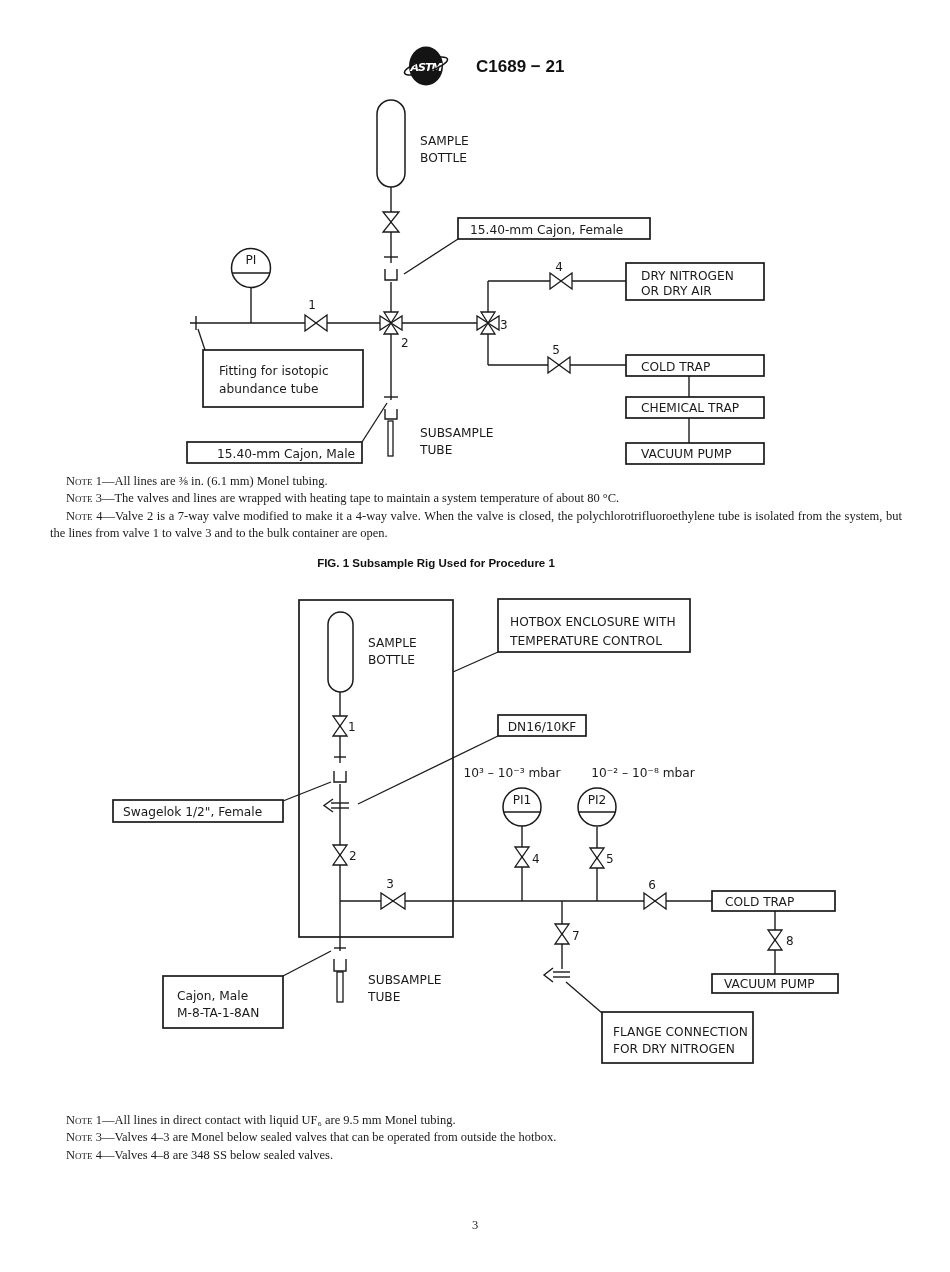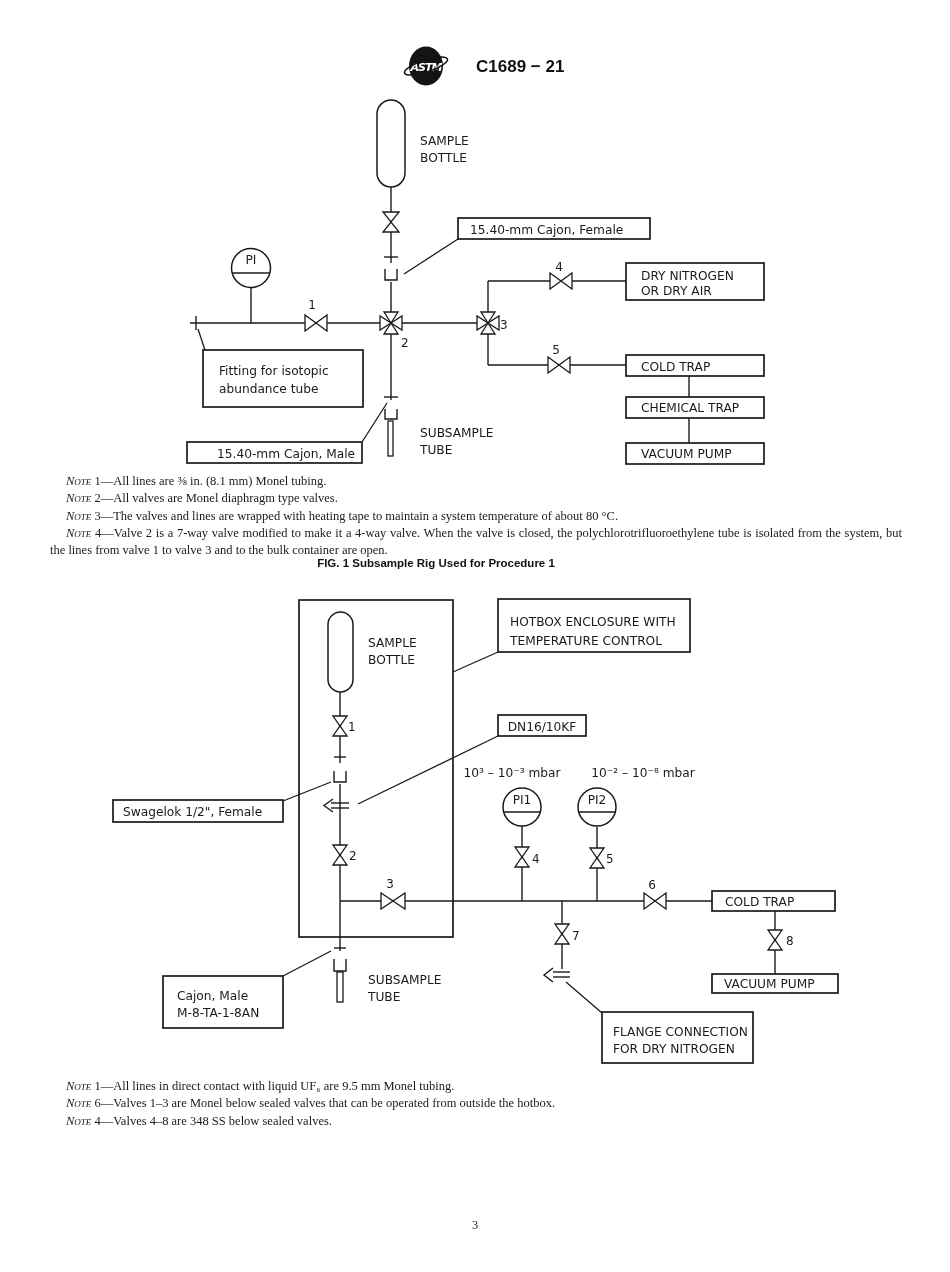--- a/index.html
+++ b/index.html
@@ -16,21 +16,21 @@
   .pipe{stroke:#1a1a1a;stroke-width:1.4;fill:none;}
   .leader{stroke:#1a1a1a;stroke-width:1.3;fill:none;}
   .lbox{stroke:#1a1a1a;stroke-width:1.7;fill:#ffffff;}
   .obox{stroke:#1a1a1a;stroke-width:1.7;fill:none;}
   .valve{stroke:#1a1a1a;stroke-width:1.3;fill:#ffffff;}
   .vessel{stroke:#1a1a1a;stroke-width:1.5;fill:#ffffff;}
   
   .notes{position:absolute;left:50px;width:852px;font-size:12.5px;line-height:17.3px;
          text-align:justify;color:#1a1a1a;}
   .note{text-indent:16px;}
-  .nl{font-variant:small-caps;font-style:italic;}
+  .nl{font-variant:small-caps;}
   .caption{position:absolute;left:0;width:872px;text-align:center;font-family:"Liberation Sans",sans-serif;
            font-weight:bold;font-size:11.5px;color:#111;}
   .pagenum{position:absolute;left:0;top:1218px;width:950px;text-align:center;font-size:12.5px;}
 </style>
 </head>
 <body>
 
 <div class="page">
 
   <div>
@@ -251,28 +251,27 @@
       <text x="613" y="1036">FLANGE CONNECTION</text>
       <text x="613" y="1053">FOR DRY NITROGEN</text>
       <text x="177" y="1000">Cajon, Male</text>
       <text x="177" y="1017">M-8-TA-1-8AN</text>
       <text x="368" y="984">SUBSAMPLE</text>
       <text x="368" y="1001">TUBE</text>
     </g>
   </svg>
 
   <div class="notes" style="top:473px">
-    <div class="note"><span class="nl">Note</span> <span>1—All lines are ⅜ in. (8.1 mm) Monel tubing.</span></div>
-    <div class="note"><span class="nl">Note</span> <span>2—All valves are Monel diaphragm type valves.</span></div>
+    <div class="note"><span class="nl">Note</span> <span>1—All lines are ⅜ in. (6.1 mm) Monel tubing.</span></div>
     <div class="note"><span class="nl">Note</span> <span>3—The valves and lines are wrapped with heating tape to maintain a system temperature of about 80 °C.</span></div>
     <div class="note"><span class="nl">Note</span> <span>4—Valve 2 is a 7-way valve modified to make it a 4-way valve. When the valve is closed, the polychlorotrifluoroethylene tube is isolated from the system, but the lines from valve 1 to valve 3 and to the bulk container are open.</span></div>
   </div>
   <div class="caption" style="top:557px">FIG. 1 Subsample Rig Used for Procedure 1</div>
 
-  <div class="notes" style="top:1078px">
+  <div class="notes" style="top:1112px">
     <div class="note"><span class="nl">Note</span> <span>1—All lines in direct contact with liquid UF₆ are 9.5 mm Monel tubing.</span></div>
-    <div class="note"><span class="nl">Note</span> <span>6—Valves 1–3 are Monel below sealed valves that can be operated from outside the hotbox.</span></div>
+    <div class="note"><span class="nl">Note</span> <span>3—Valves 4–3 are Monel below sealed valves that can be operated from outside the hotbox.</span></div>
     <div class="note"><span class="nl">Note</span> <span>4—Valves 4–8 are 348 SS below sealed valves.</span></div>
   </div>
 
   <div class="pagenum">3</div>
 
 </div>
 
 </body></html>

